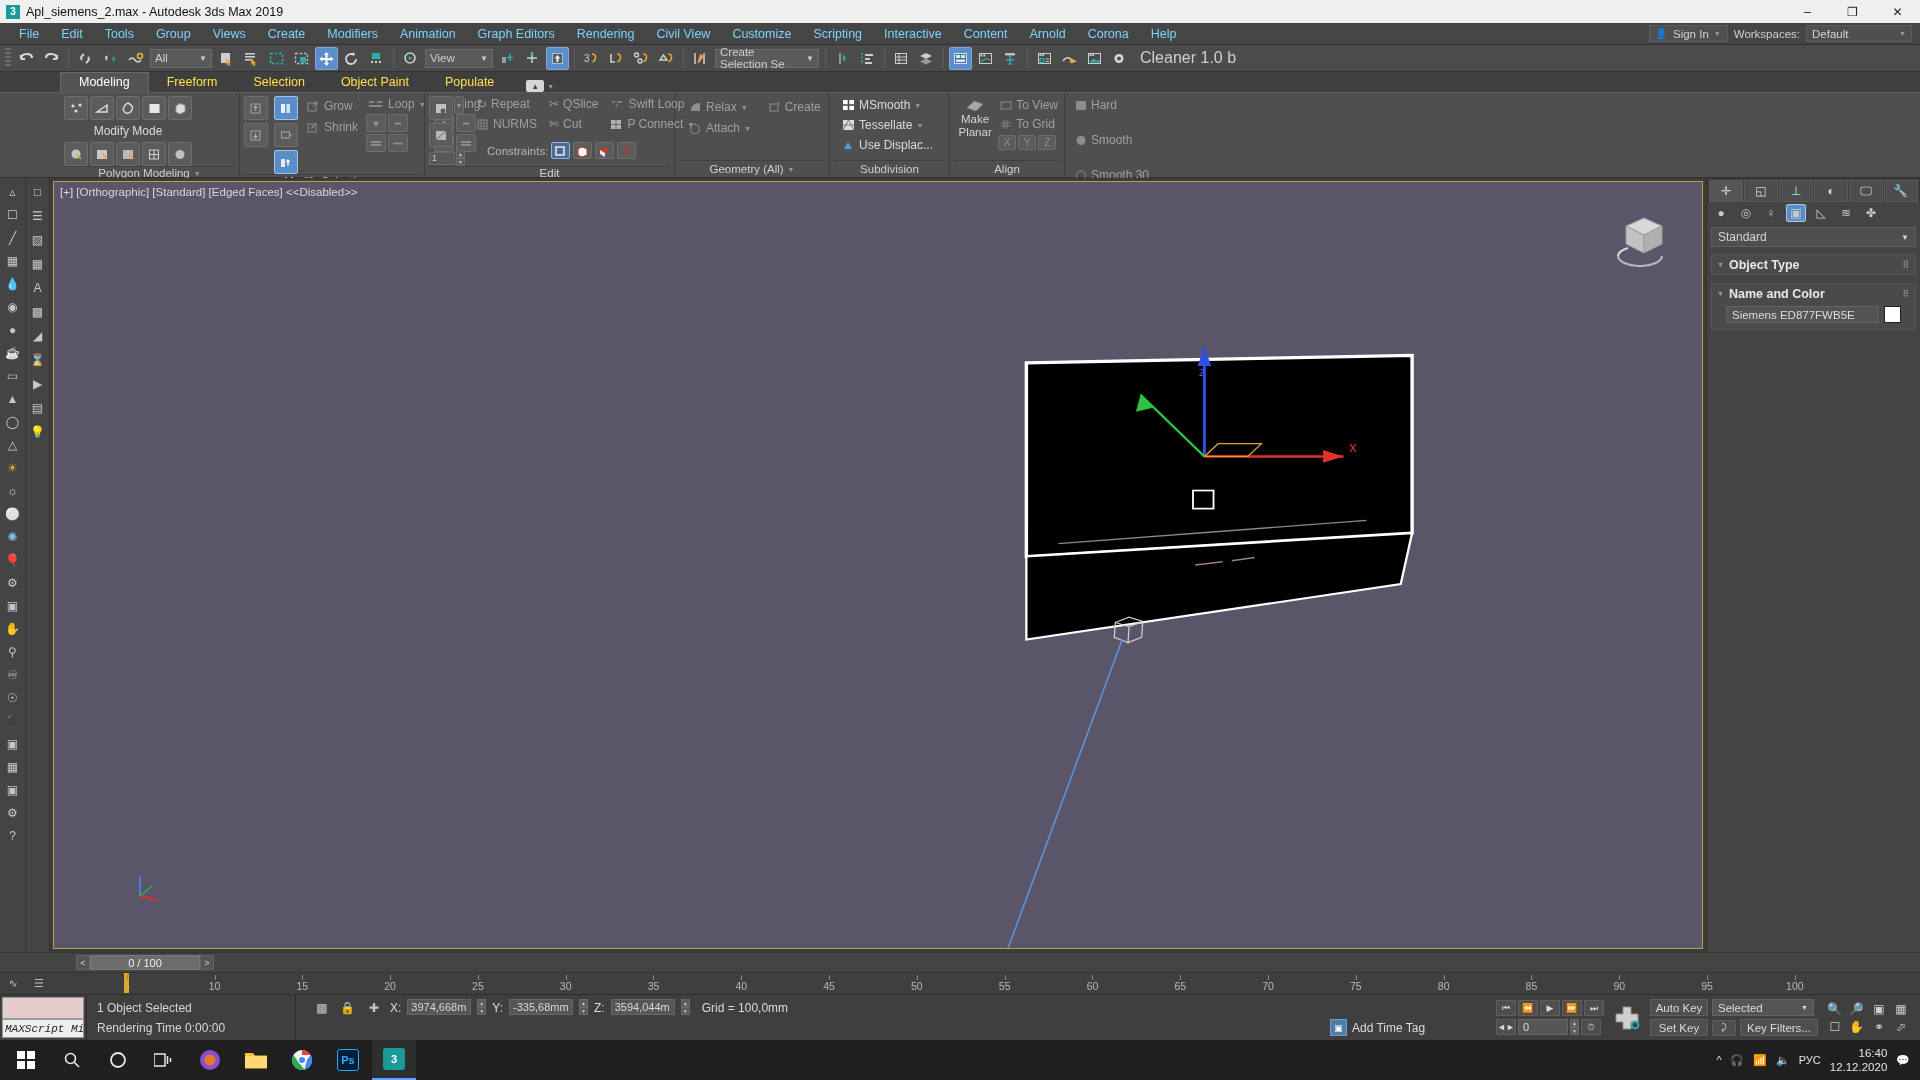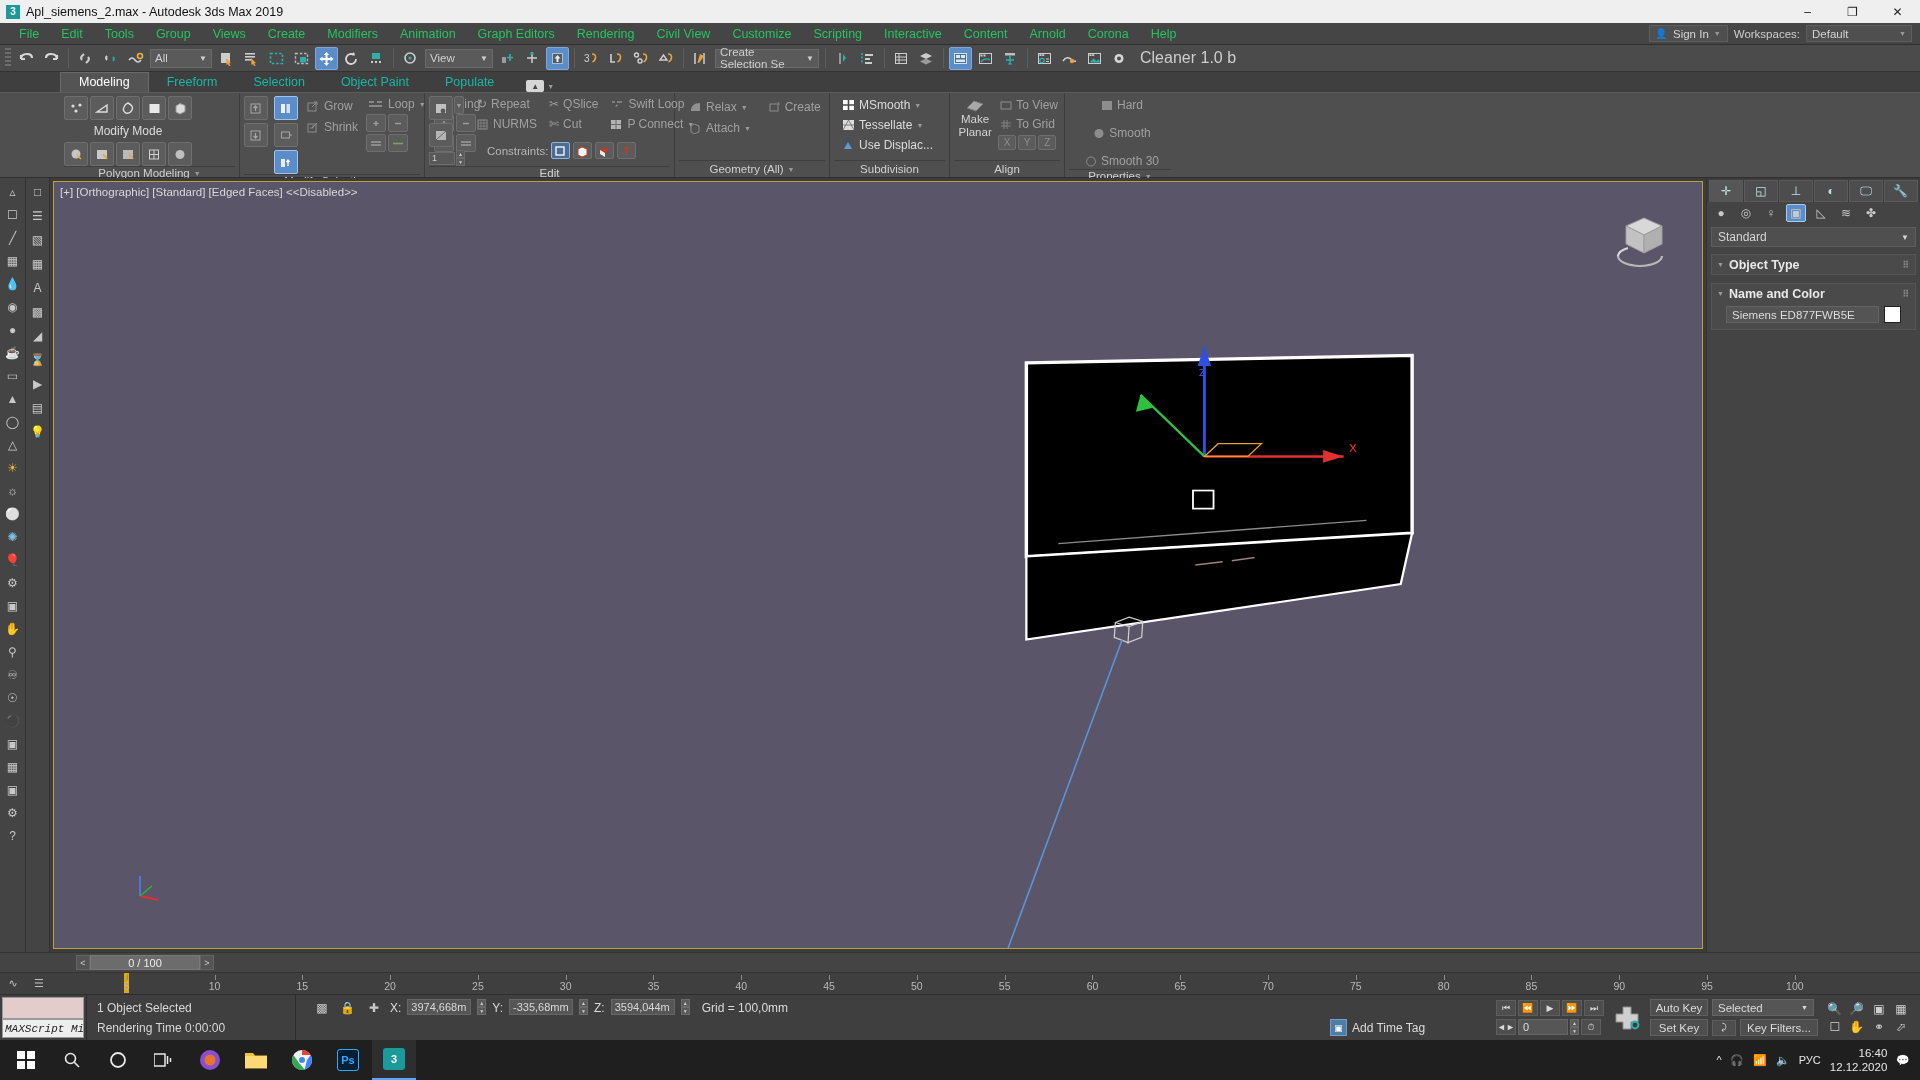--- a/index.html
+++ b/index.html
@@ -13,21 +13,21 @@
   .title-icon { width:14px; height:14px; margin:0 6px 0 6px; background:#1a9a9a;
      color:#fff; font-size:10px; line-height:14px; text-align:center; font-weight:bold; }
   .title-text { font-size:12.5px; color:#111; }
   .win-btns { position:absolute; right:0; top:0; height:23px; display:flex; }
   .win-btn { width:45px; height:23px; display:flex; align-items:center; justify-content:center;
      font-size:12px; color:#222; }
 
   
   .menubar { height:22px; background:#454545; display:flex; align-items:center;
      padding-left:8px; font-size:12.5px; border-bottom:1px solid #303030;}
-  .menu-item { padding:2px 11px; color:#22c55e; white-space:nowrap; }
+  .menu-item { padding:2px 11px; color:#7dd3fc; white-space:nowrap; }
   .menu-right { margin-left:auto; display:flex; align-items:center; gap:6px; padding-right:8px;}
 
   
   .maintoolbar { height:27px; background:#4b4b4b; display:flex; align-items:center;
      border-bottom:1px solid #333; padding-left:2px; gap:0px;}
   .grip { width:6px; height:20px; background:
      repeating-linear-gradient(to bottom,#6d6d6d 0 2px,transparent 2px 4px);
      margin:0 3px; }
   .tb-btn { width:23px; height:23px; display:flex; align-items:center; justify-content:center;
      margin:0 1px; border:1px solid transparent; border-radius:2px; }
@@ -35,21 +35,21 @@
   .tb-sep { width:1px; height:20px; background:#3a3a3a; margin:0 4px;
       border-right:1px solid #5e5e5e;}
   .tb-combo { height:19px; background:#5a5a5a; border:1px solid #6a6a6a; display:flex;
      align-items:center; padding:0 4px; font-size:11.5px; color:#cfcfcf; margin:0 2px; }
   .tb-combo .arw { margin-left:auto; font-size:8px; padding-left:6px;}
   .tb-label { font-size:16px; color:#cfcfcf; margin-left:8px;}
 
   
   .ribbon { background:#4a4a4a; border-bottom:1px solid #2f2f2f; position:relative;}
   .ribbon-tabs { height:20px; display:flex; align-items:flex-end; padding-left:60px; background:#3f3f3f;}
-  .rtab { padding:2px 18px 3px 18px; font-size:12.5px; color:#14b8a6; }
+  .rtab { padding:2px 18px 3px 18px; font-size:12.5px; color:#fde047; }
   .rtab.active { background:#545454; color:#ffffff; border-top:1px solid #6a6a6a;
      border-left:1px solid #6a6a6a; border-right:1px solid #6a6a6a;}
   .rtab-extra { display:flex; align-items:center; gap:3px; margin-left:14px; }
   .pop-icon { width:18px;height:12px;background:#d6d6d6;border-radius:2px;
      display:flex;align-items:center;justify-content:center;color:#444;font-size:8px;}
   .ribbon-body { height:85px; display:flex; background:#4f4f4f; padding-left:60px;
      border-top:1px solid #5c5c5c;}
   .rpanel { display:flex; flex-direction:column; border-right:1px solid #3d3d3d;
      padding:0 4px; position:relative;}
   .rpanel-body { flex:1; display:flex; align-items:flex-start; padding-top:3px; gap:2px;}
@@ -890,21 +890,21 @@
               <div class="ricon sm" style="width:18px;height:15px;font-size:10px;color:#8d8d8d;">Z</div>
             </div>
           </div>
         </div>
         <div class="rpanel-title">
           <span>Align</span>
         </div>
       </div>
 
       <div class="rpanel" style="width:110px;border-right:none;">
-        <div class="rpanel-body" style="flex-direction:column;gap:12px;padding-left:4px;padding-top:4px;align-items:center;">
+        <div class="rpanel-body" style="flex-direction:column;gap:19px;padding-left:4px;padding-top:4px;">
           <div class="rtext">
             <span>
                 <svg width="12" height="11">
                   <rect x="1" y="1" width="10" height="9" fill="#8d8d8d"></rect>
                 </svg>
               </span>
             <span>Hard</span>
             </div>
           <div class="rtext">
             <span>

